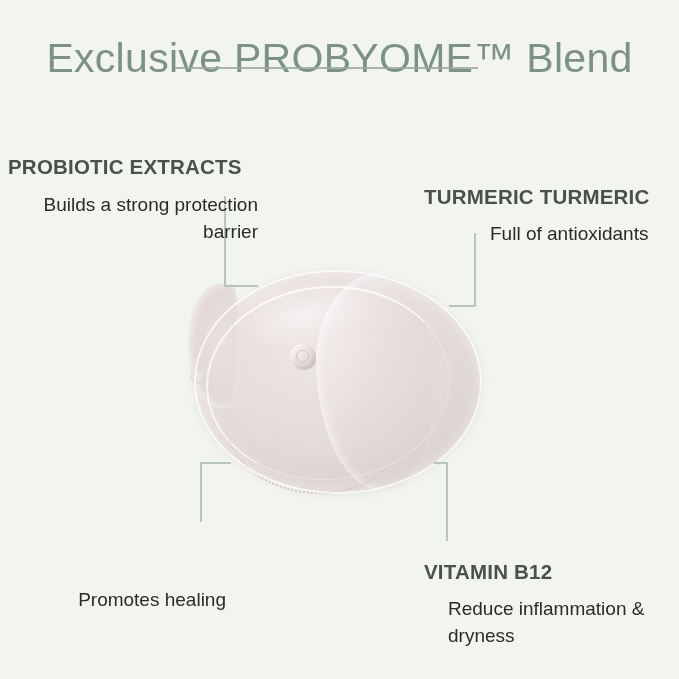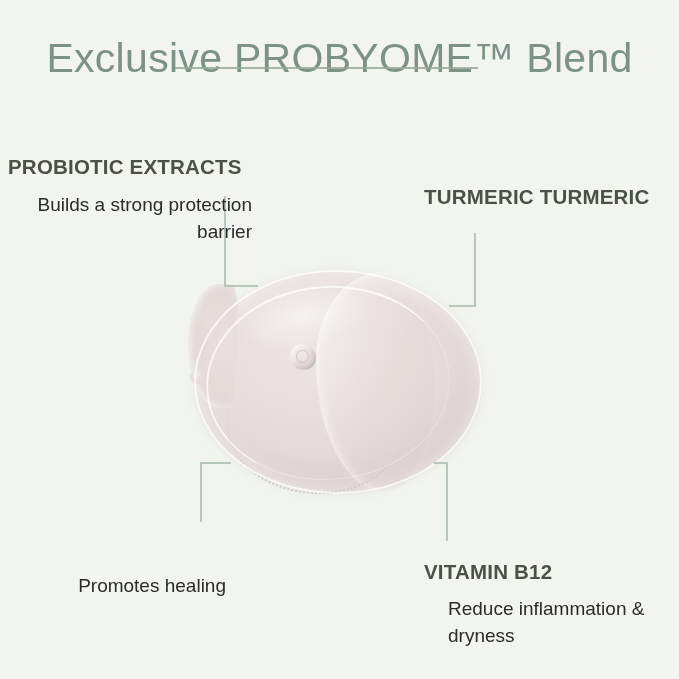--- a/index.html
+++ b/index.html
@@ -60,27 +60,27 @@
     position: absolute;
     font-size: 19px;
     font-weight: 400;
     color: #2b2b28;
     line-height: 1.42;
   }
   .align-right { text-align: right; }
   .align-left  { text-align: left; }
 
   #probiotic-title { left: 8px;  top: 155px; }
-  #probiotic-body  { left: 6px;   top: 192px; width: 218px; padding-left: 28px; }
+  #probiotic-body  { left: 12px;   top: 192px; width: 218px; padding-left: 28px; }
 
   #turmeric-title  { left: 424px; top: 185px; }
   #turmeric-body   { left: 490px; top: 221px; width: 189px; }
 
   #honey-title     { left: 24px;  top: 538px; }
-  #honey-body      { left: 0px;   top: 573px; width: 226px; }
+  #honey-body      { left: 0px;   top: 587px; width: 226px; }
 
   #b12-title       { left: 424px; top: 560px; }
   #b12-body        { left: 448px; top: 596px; width: 231px; }
 
   
   .connector {
     position: absolute;
     background: #b8c6bb;
   }
   .v-line { width: 1.6px; }
@@ -254,19 +254,20 @@
   <div class="connector h-line" id="honey-connector-h"></div>
   <div class="connector v-line" id="honey-connector-v"></div>
 
   <div class="connector h-line" id="b12-connector-h"></div>
   <div class="connector v-line" id="b12-connector-v"></div>
 
   <div class="callout-title" id="probiotic-title">PROBIOTIC EXTRACTS</div>
   <div class="callout-body align-right" id="probiotic-body">Builds a strong protection barrier</div>
 
   <div class="callout-title" id="turmeric-title">TURMERIC TURMERIC</div>
+  <div class="callout-body align-left" id="turmeric-body">Full of antioxidants</div>
 
   <div class="callout-body align-right" id="honey-body">Promotes healing</div>
 
   <div class="callout-title" id="b12-title">VITAMIN B12</div>
   <div class="callout-body align-left" id="b12-body">Reduce inflammation &amp; dryness</div>
 
 </div>
 
 </body></html>

